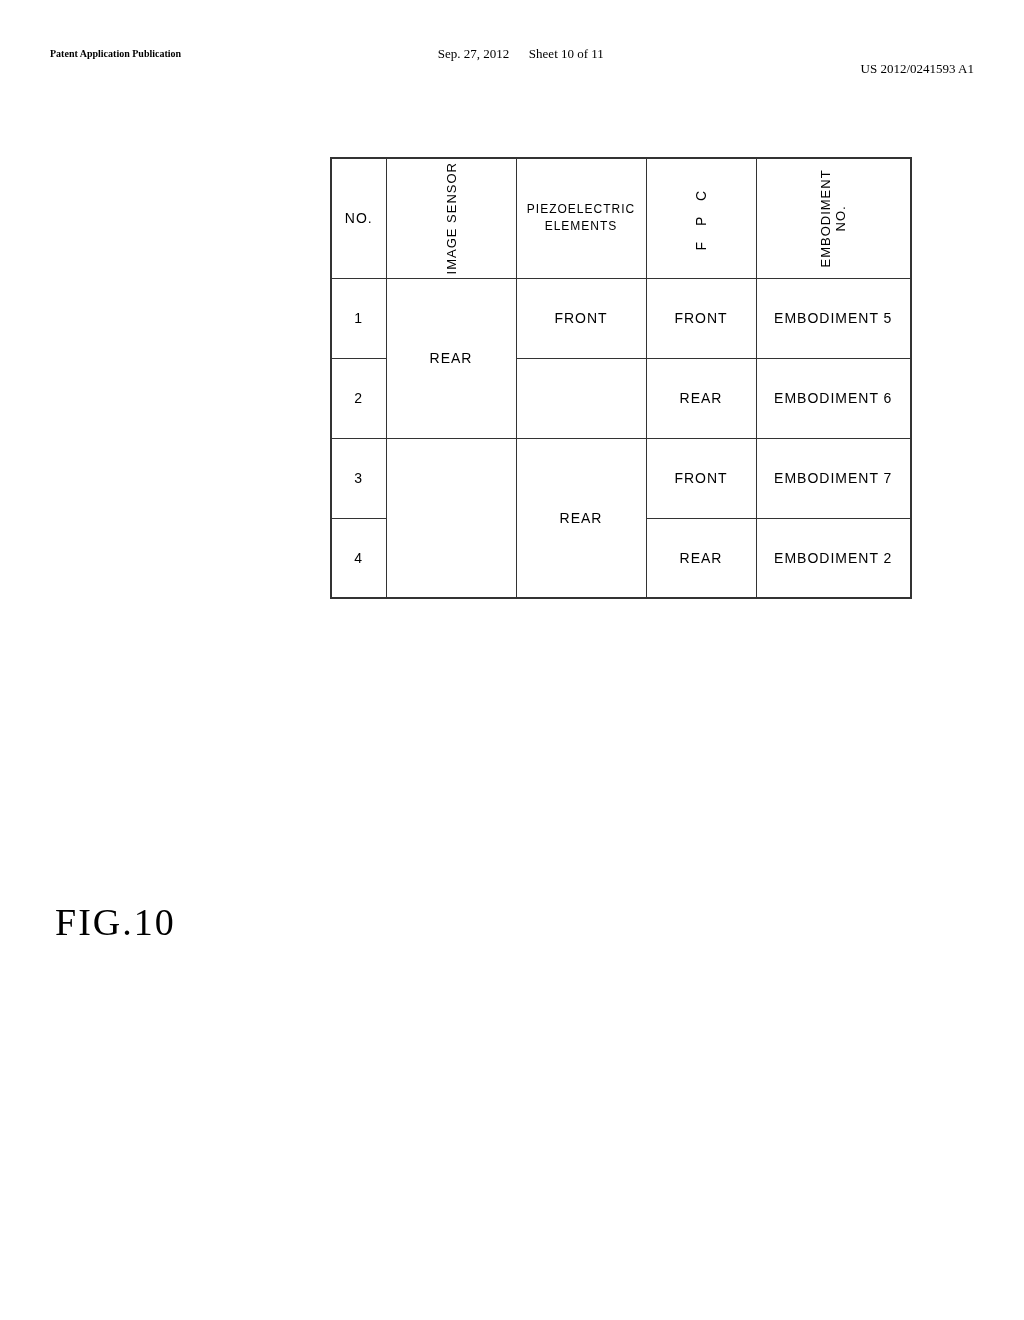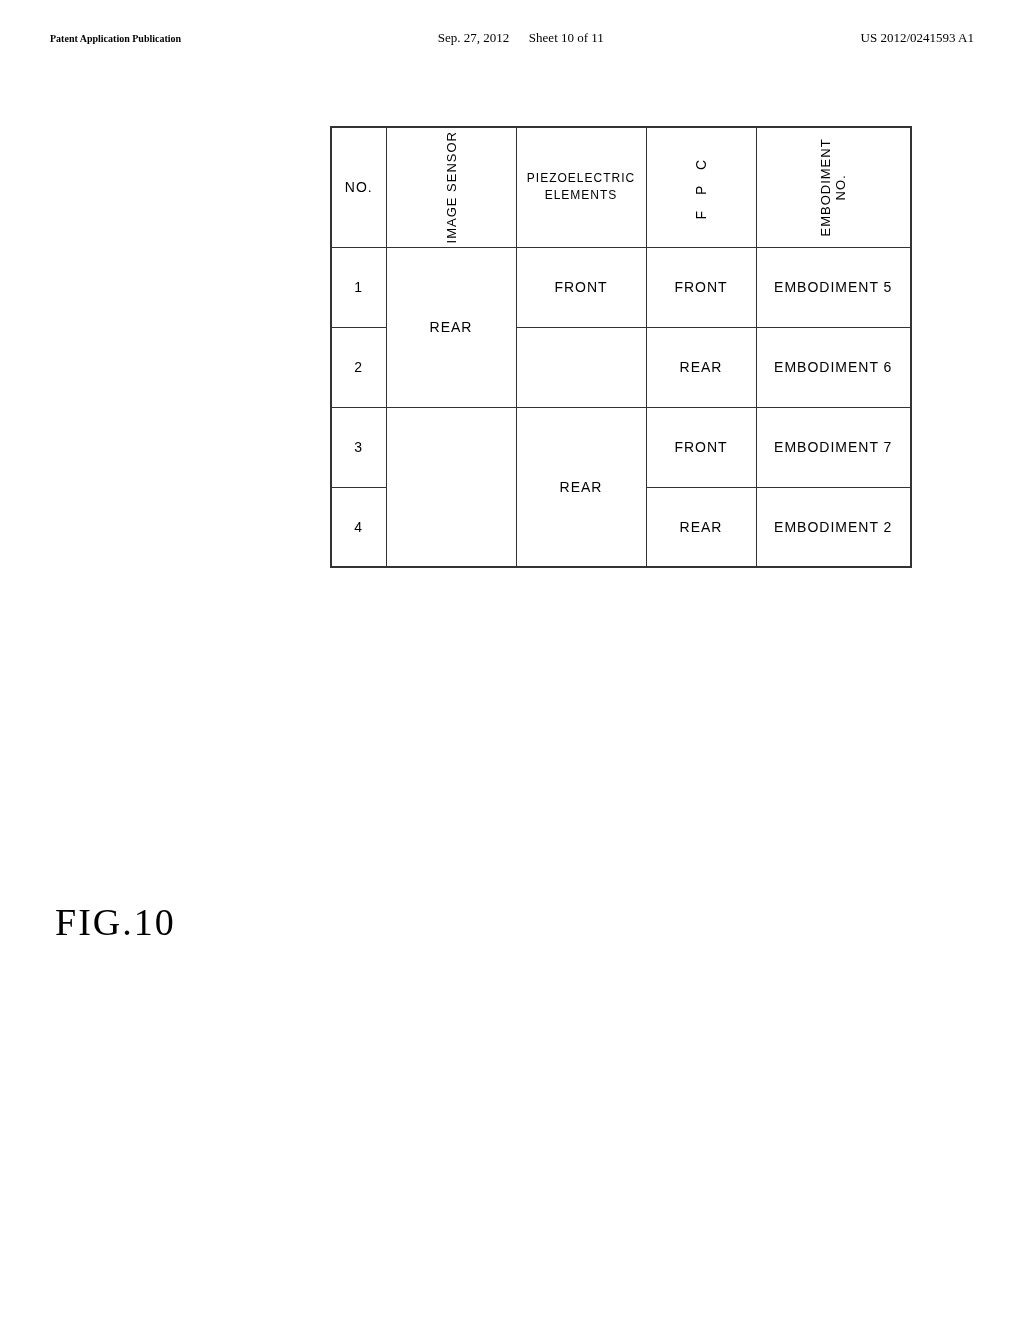--- a/index.html
+++ b/index.html
@@ -30,20 +30,21 @@
       font-weight: bold;
       font-size: 10px;
     }
 
     .header-center {
       font-size: 13px;
     }
 
     .header-right {
       font-size: 13px;
+      margin-top: 31px;
     }
 
     .content-area {
       display: flex;
       padding: 40px 50px 40px 50px;
       position: relative;
     }
 
     .table-container {
       margin-left: 280px;

